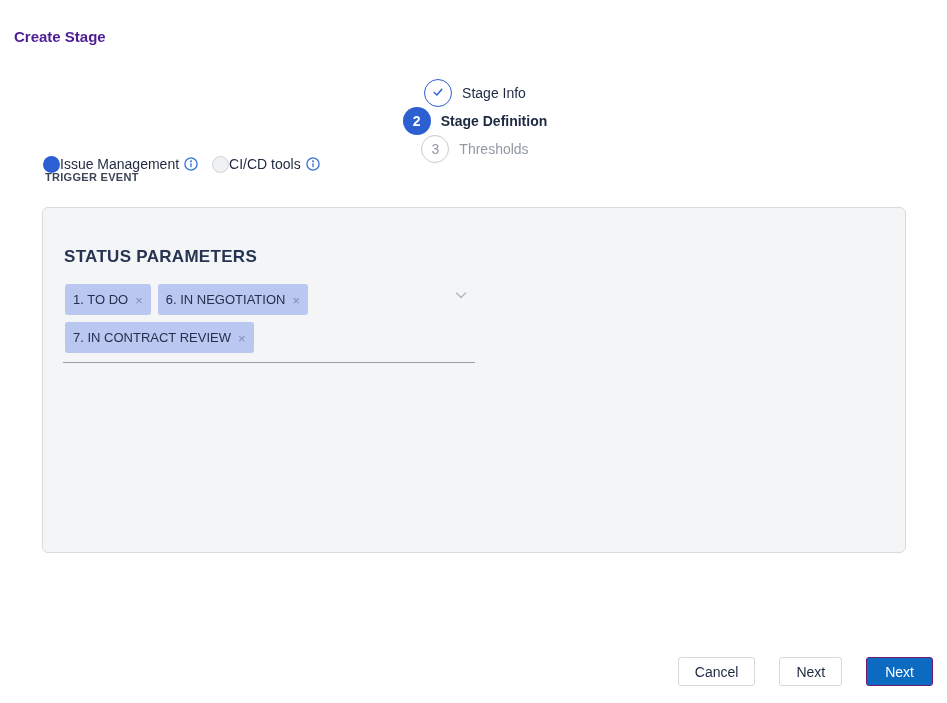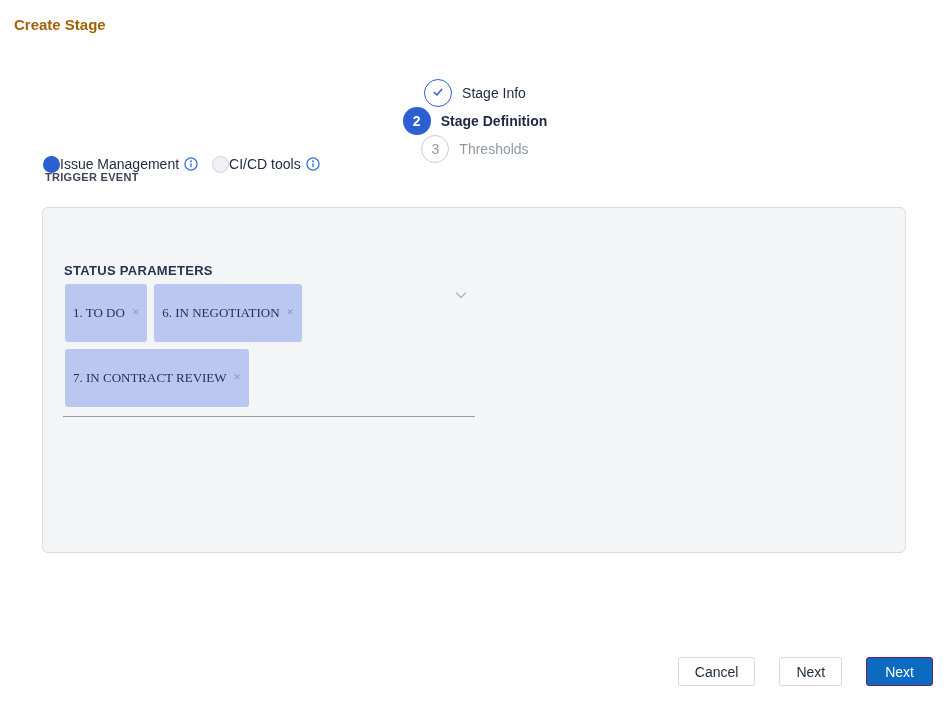--- a/index.html
+++ b/index.html
@@ -8,24 +8,24 @@
     background: #ffffff;
     font-family: "Liberation Sans", sans-serif;
     position: relative;
     overflow: hidden;
     color: #1d2940;
   }
 
   
   .page-title {
     position: absolute;
-    left: 14px; top: 16px;
+    left: 14px; top: 28px;
     font-size: 15px;
     font-weight: 700;
-    color: #a16207;
+    color: #4c1d95;
   }
 
   
   .stepper {
     position: absolute;
     left: 44px; right: 41px; top: 79px;
     height: 28px;
     display: flex;
     align-items: center;
     flex-direction: column;
@@ -124,50 +124,48 @@
     position: absolute;
     left: 42px; top: 207px;
     width: 864px; height: 346px;
     background: #f4f5f6;
     border: 1px solid #d9dbde;
     border-radius: 6px;
   }
   .panel-title {
     position: absolute;
     left: 21px; top: 39px;
-    font-size: 13px;
+    font-size: 17px;
     font-weight: 700;
     letter-spacing: 0.3px;
     color: #263352;
-    margin-top: 16px;
   }
   .multiselect {
     position: absolute;
     left: 20px; top: 76px;
     width: 412px;
     border-bottom: 1px solid #989da6;
     padding: 0 28px 9px 2px;
     min-height: 54px;
     cursor: pointer;
   }
   .tags {
     display: flex;
     flex-wrap: wrap;
     gap: 7px 7px;
   }
   .tag {
     display: inline-flex;
-    align-items: flex-start;
+    align-items: flex-end;
     background: #bac7f0;
     border-radius: 3px;
-    padding: 21px 8px;
+    padding: 8px 8px;
     font-size: 13px;
     color: #26304d;
     white-space: nowrap;
-    font-family: Liberation Serif, serif;
   }
   .tag-remove {
     margin-left: 7px;
     color: #7f8db6;
     font-size: 13px;
     line-height: 1;
     cursor: pointer;
   }
   .chevron {
     position: absolute;

